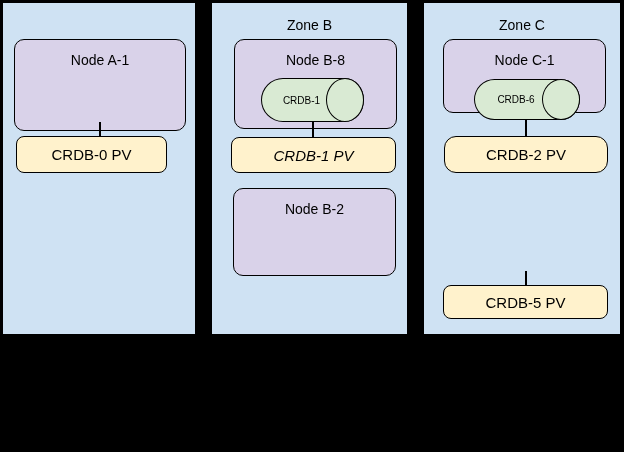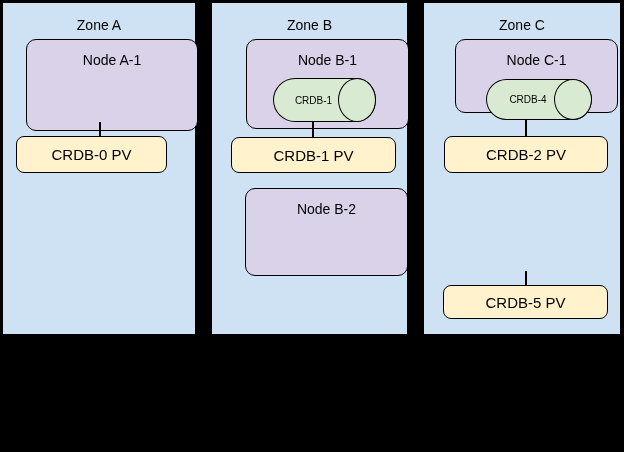--- a/index.html
+++ b/index.html
@@ -31,21 +31,20 @@
     right: 0;
     text-align: center;
     font-size: 14px;
   }
   .node {
     position: absolute;
     background: #d9d2e9;
     border: 1px solid #000000;
     border-radius: 10px;
     box-sizing: border-box;
-    margin-left: 12px;
   }
   .node-label {
     position: absolute;
     top: 12px;
     left: 0;
     right: 0;
     text-align: center;
     font-size: 14px;
   }
   .cylinder {
@@ -91,69 +90,68 @@
     width: 2px;
     background: #000000;
   }
 </style>
 </head>
 <body>
 
 <div id="stage">
 
   <div class="zone" style="left:2px; width:194px;">
-    <div class="zone-label">Zone A</div>
 
     <div class="node" style="left:11px; top:36px; width:172px; height:92px;">
       <div class="node-label">Node A-1</div>
     </div>
 
     <div class="connector" style="left:96px; top:119px; height:14px;"></div>
 
     <div class="pv" style="left:13px; top:133px; width:151px; height:37px;">
       <span>CRDB-0 PV</span>
     </div>
   </div>
 
   <div class="zone" style="left:211px; width:197px;">
     <div class="zone-label">Zone B</div>
 
     <div class="node" style="left:22px; top:36px; width:163px; height:90px;">
-      <div class="node-label">Node B-1</div>
+      <div class="node-label">Node B-8</div>
       <div class="cylinder" style="left:26px; top:38px; width:103px; height:44px; border-radius:22px 19px 19px 22px / 50%;">
         <div class="cyl-cap"></div>
         <div class="cyl-label">CRDB-1</div>
       </div>
     </div>
 
     <div class="connector" style="left:100px; top:118px; height:16px;"></div>
 
-    <div class="pv" style="left:19px; top:134px; width:165px; height:36px;">
+    <div class="pv" style="left:19px; top:134px; width:165px; height:36px;font-style:italic;">
       <span>CRDB-1 PV</span>
     </div>
 
     <div class="node" style="left:21px; top:185px; width:163px; height:88px;">
       <div class="node-label">Node B-2</div>
     </div>
   </div>
 
   <div class="zone" style="left:423px; width:198px;">
     <div class="zone-label">Zone C</div>
 
     <div class="node" style="left:19px; top:36px; width:163px; height:74px;">
       <div class="node-label">Node C-1</div>
       <div class="cylinder" style="left:30px; top:39px; width:106px; height:41px; border-radius:20.5px 19px 19px 20.5px / 50%;">
         <div class="cyl-cap"></div>
-        <div class="cyl-label">CRDB-4</div>
+        <div class="cyl-label">CRDB-6</div>
       </div>
     </div>
 
     <div class="connector" style="left:101px; top:116px; height:17px;"></div>
 
-    <div class="pv" style="left:20px; top:133px; width:164px; height:37px;">
+    <div class="pv" style="left:20px; top:133px; width:164px; height:37px;border-radius:12px;">
       <span>CRDB-2 PV</span>
     </div>
 
 
     <div class="connector" style="left:101px; top:268px; height:14px;"></div>
 
     <div class="pv" style="left:19px; top:282px; width:165px; height:34px;justify-content:center;">
       <span>CRDB-5 PV</span>
     </div>
   </div>

